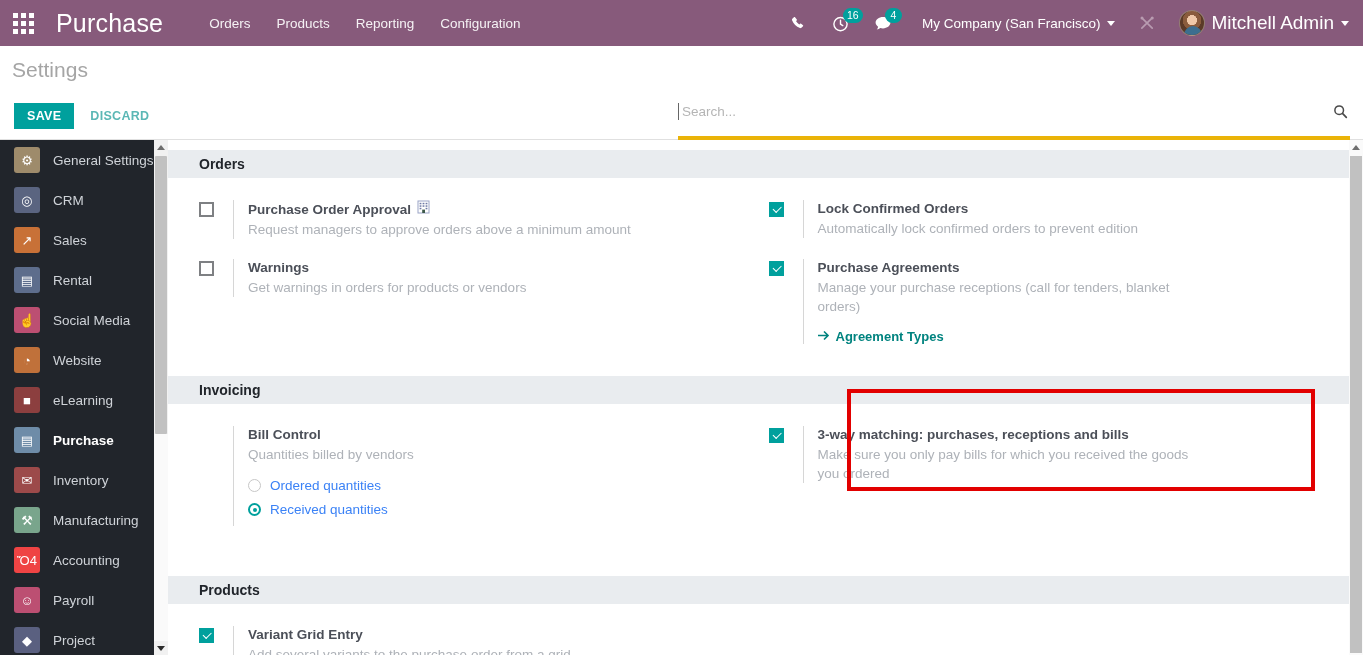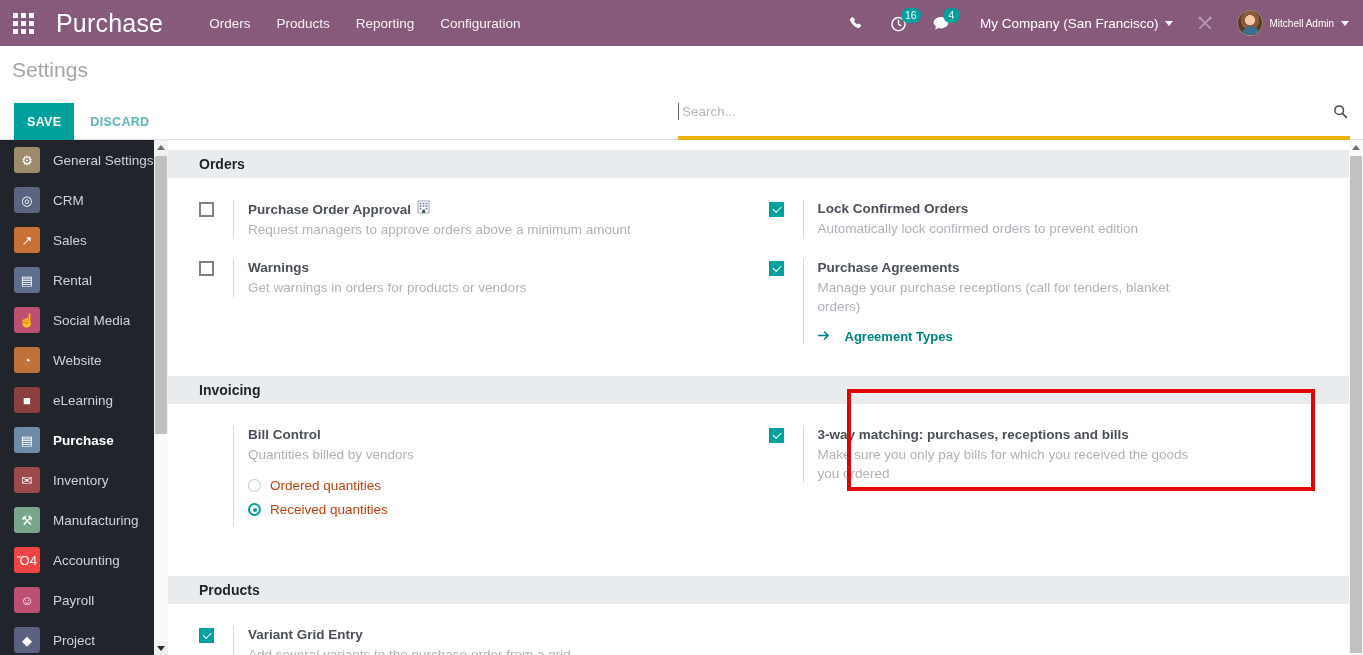--- a/index.html
+++ b/index.html
@@ -97,41 +97,41 @@
   .avatar {
     width: 26px; height: 26px; border-radius: 50%;
     background: radial-gradient(circle at 50% 38%, #f0c9a8 0 26%, #8a5c3c 27% 48%, #5b3a27 49% 100%);
     border: 1px solid rgba(255,255,255,.35);
     overflow: hidden; position: relative; flex: none;
   }
   .avatar::after {
     content: ""; position: absolute; left: 4px; bottom: 0; width: 18px; height: 9px;
     background: #3c6e8f; border-radius: 9px 9px 0 0;
   }
-  .user-name { font-size: 10px; }
+  .user-name { font-size: 19px; }
 
   
   .control-panel {
     height: 94px;
     background: #fff;
     border-bottom: 1px solid #e0e0e0;
     position: relative;
   }
   .page-title {
     position: absolute;
     left: 12px; top: 12px;
     font-size: 21px;
     color: #a5a5a5;
     font-weight: 400;
   }
   .btn-row { position: absolute; left: 14px; top: 57px; display: flex; align-items: center; gap: 8px; }
   .btn-save {
     background: #00A09D; color: #fff;
     border: none;
-    padding: 12px 13px;
+    padding: 6px 13px;
     font-size: 12.5px; font-weight: 700;
     letter-spacing: .3px;
     cursor: pointer;
     font-family: inherit;
   }
   .btn-discard {
     background: none; border: none;
     color: #5bb7b5;
     font-size: 12.5px; font-weight: 700;
     letter-spacing: .3px;
@@ -288,41 +288,41 @@
   }
   .s-desc {
     font-size: 13.5px;
     color: #AEB2B8;
     line-height: 19px;
     margin-top: 2px;
     max-width: 400px;
   }
   .s-desc.wide { max-width: 392px; }
   .internal-link {
-    display: inline-flex; align-items: center; gap: 15px;
+    display: inline-flex; align-items: center; gap: 6px;
     color: #00837F;
     font-size: 13px;
     font-weight: 700;
     text-decoration: none;
     margin-top: 13px;
     cursor: pointer;
   }
   .radio-group { margin-top: 14px; }
   .radio-line { display: flex; align-items: center; gap: 9px; margin-bottom: 9px; cursor: pointer; }
   .radio {
     width: 13px; height: 13px; border-radius: 50%;
     border: 1px solid #c7c7c7; background: #fff;
     flex: none; position: relative;
   }
   .radio.sel { border: 2px solid #00A09D; }
   .radio.sel::after {
     content: ""; position: absolute; left: 2.5px; top: 2.5px;
     width: 4px; height: 4px; border-radius: 50%; background: #00A09D;
   }
-  .radio-label { font-size: 13.5px; color: #c2410c; }
+  .radio-label { font-size: 13.5px; color: #3b82f6; }
 
   
   .highlight-box {
     position: absolute;
     border: 4px solid #E20000;
     pointer-events: none;
     left: 679px; top: 249px;
     width: 468px; height: 102px;
     z-index: 20;
   }

